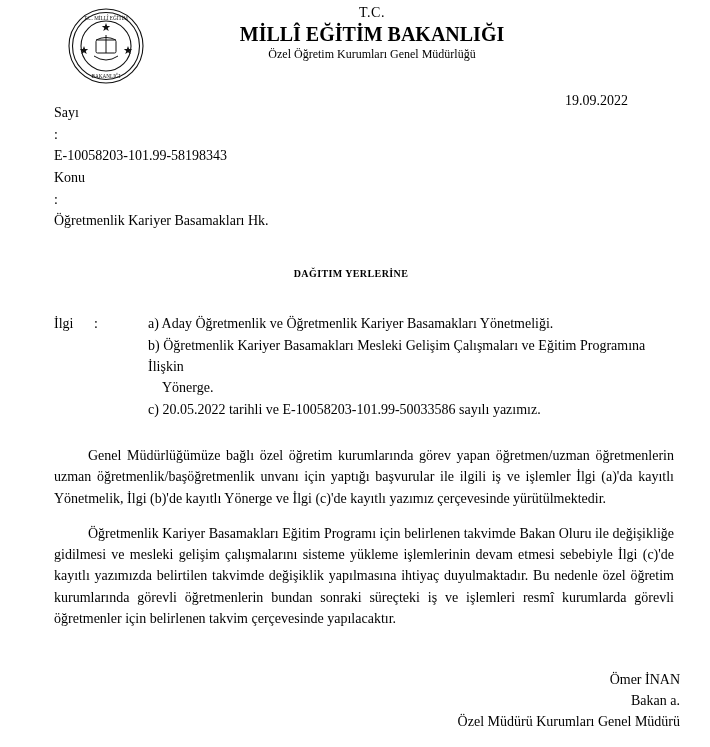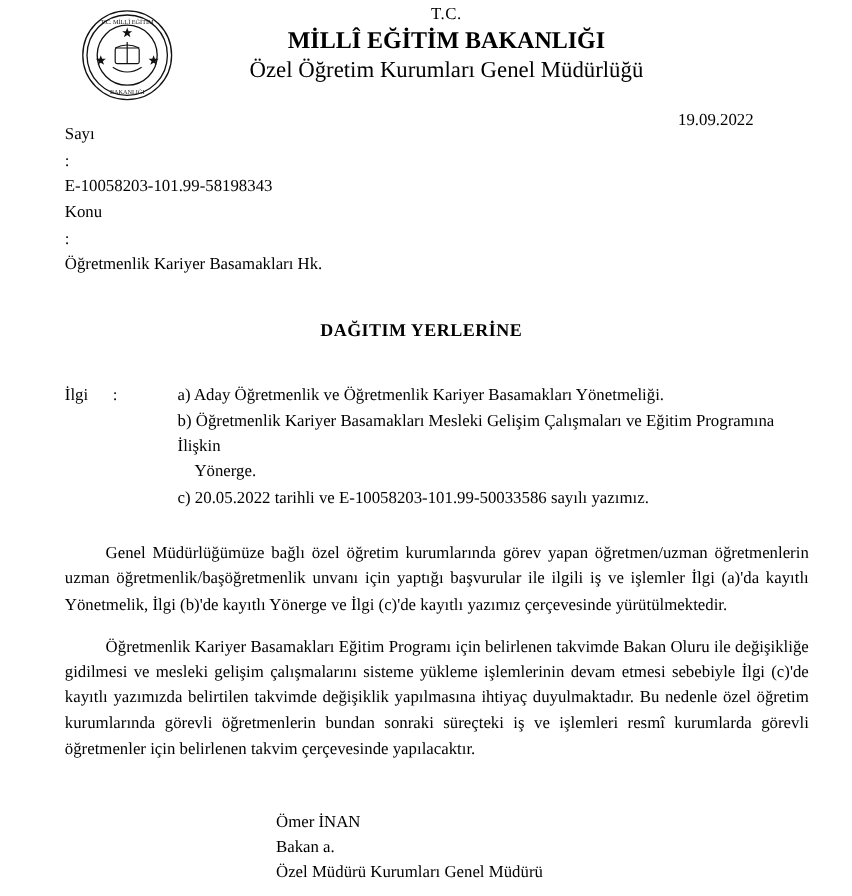--- a/index.html
+++ b/index.html
@@ -47,21 +47,21 @@
   }
   .tc {
     font-size: 14px;
     letter-spacing: 0.5px;
   }
   .ministry {
     font-size: 20px;
     font-weight: bold;
   }
   .unit {
-    font-size: 19px;
+    font-size: 12px;
   }
 
   
   .meta {
     position: relative;
     margin-top: 14px;
     padding-left: 54px;
     font-size: 14px;
     line-height: 1.55;
   }
@@ -83,21 +83,21 @@
   .doc-date {
     position: absolute;
     right: 82px;
     top: -12px;
     font-size: 14px;
   }
 
   
   .dist-title {
     text-align: center;
-    font-size: 15px;
+    font-size: 10px;
     font-weight: bold;
     margin-top: 36px;
     padding-right: 8px;
     letter-spacing: 0.4px;
   }
 
   
   .ilgi {
     margin-top: 34px;
     padding-left: 54px;
@@ -141,21 +141,21 @@
     margin: 0 0 14px 0;
     text-indent: 34px;
   }
   .body p.last {
     margin-bottom: 0;
   }
 
   
   .signature {
     margin-top: 40px;
-    text-align: left;
+    text-align: right;
     font-size: 14px;
     line-height: 1.5;
     padding-left: 230px;
     padding-right: 30px;
   }
 
   
   .footer {
     margin-top: 52px;
     padding-left: 54px;

